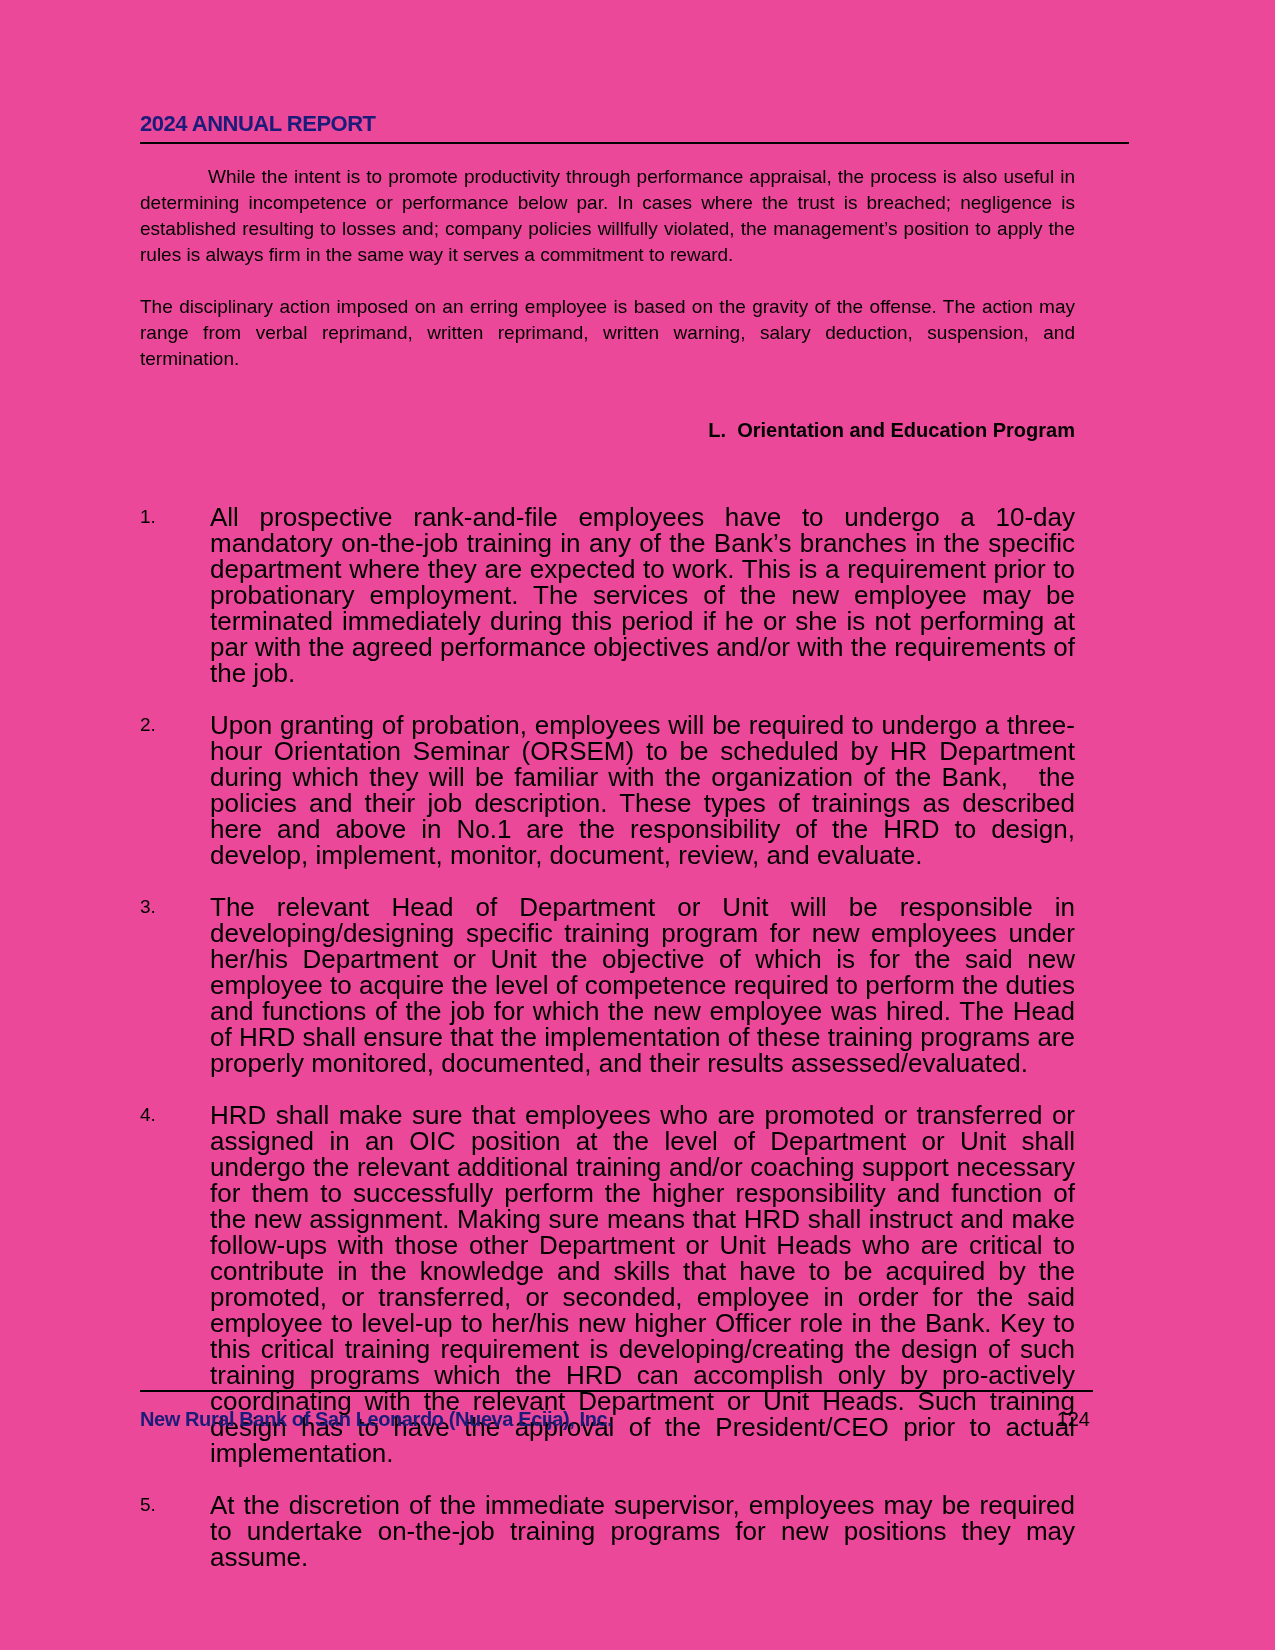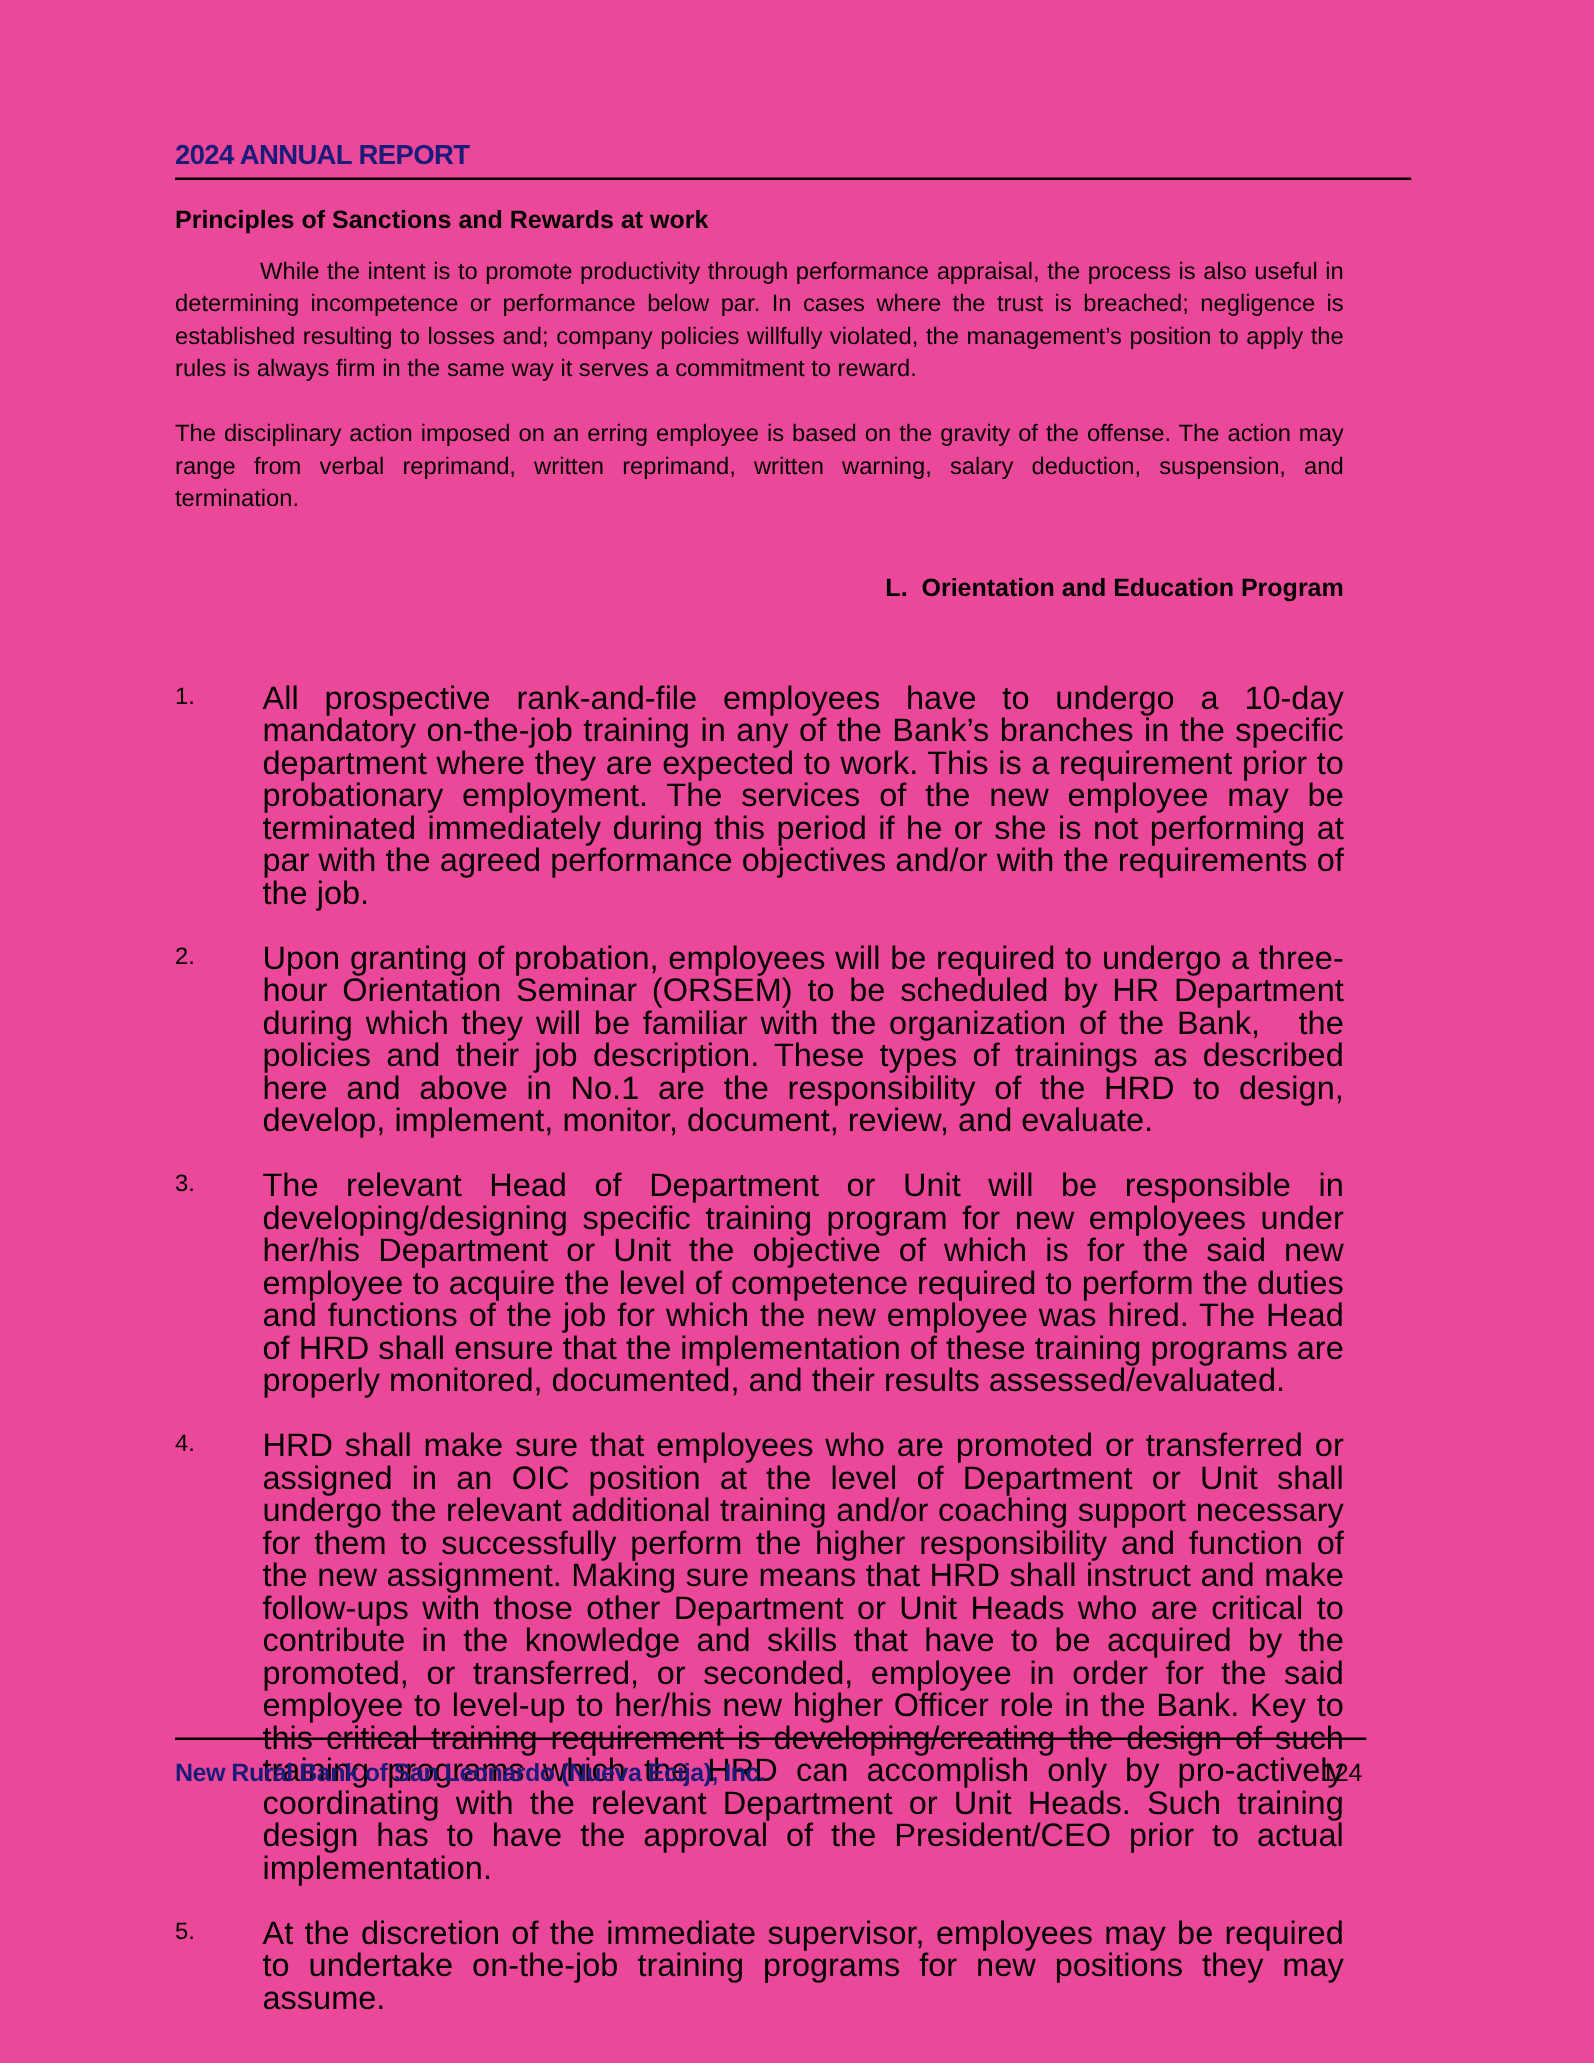--- a/index.html
+++ b/index.html
@@ -114,21 +114,20 @@
 <body>
 
 <div class="page">
 
   <div class="content">
 
     <div class="header-title">2024 ANNUAL REPORT</div>
 
     <div class="header-rule"></div>
 
-    <div class="section-title">Principles of Sanctions and Rewards at work</div>
 
     <p class="body-par indent-first">While the intent is to promote productivity through performance appraisal, the process is also useful in determining incompetence or performance below par. In cases where the trust is breached; negligence is established resulting to losses and; company policies willfully violated, the management’s position to apply the rules is always firm in the same way it serves a commitment to reward.</p>
 
     <p class="body-par">The disciplinary action imposed on an erring employee is based on the gravity of the offense. The action may range from verbal reprimand, written reprimand, written warning, salary deduction, suspension, and termination.</p>
 
     <div class="center-heading">L.&nbsp; Orientation and Education Program</div>
 
     <div class="list">
 
       <div class="list-item">

